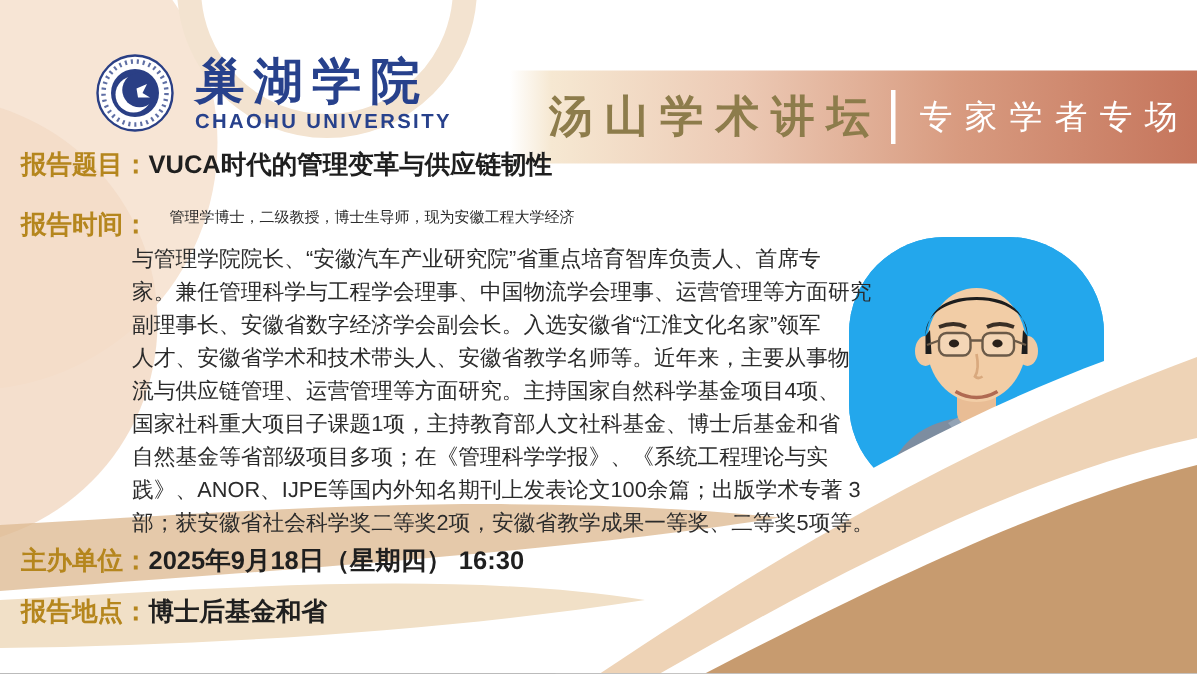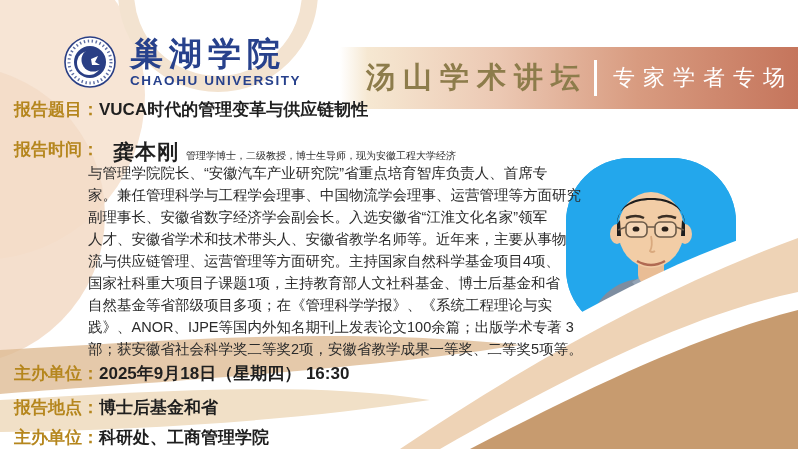--- a/index.html
+++ b/index.html
@@ -129,37 +129,33 @@
     <div class="banner-subtitle">专家学者专场</div>
   </div>
 
   <div class="row-topic">
     <span class="label-gold">报告题目：</span><span class="value">VUCA时代的管理变革与供应链韧性</span>
   </div>
 
   <div class="bio-label label-gold">报告时间：</div>
   <div class="bio-block">
     <div class="bio-line1">
-      <span class="speaker-name">龚本刚</span>
       <span class="rest">管理学博士，二级教授，博士生导师，现为安徽工程大学经济</span>
     </div>
     <div class="bio-line">与管理学院院长、“安徽汽车产业研究院”省重点培育智库负责人、首席专</div>
     <div class="bio-line">家。兼任管理科学与工程学会理事、中国物流学会理事、运营管理等方面研究</div>
     <div class="bio-line">副理事长、安徽省数字经济学会副会长。入选安徽省“江淮文化名家”领军</div>
     <div class="bio-line">人才、安徽省学术和技术带头人、安徽省教学名师等。近年来，主要从事物</div>
     <div class="bio-line">流与供应链管理、运营管理等方面研究。主持国家自然科学基金项目4项、</div>
     <div class="bio-line">国家社科重大项目子课题1项，主持教育部人文社科基金、博士后基金和省</div>
     <div class="bio-line">自然基金等省部级项目多项；在《管理科学学报》、《系统工程理论与实</div>
     <div class="bio-line">践》、ANOR、IJPE等国内外知名期刊上发表论文100余篇；出版学术专著 3</div>
     <div class="bio-line">部；获安徽省社会科学奖二等奖2项，安徽省教学成果一等奖、二等奖5项等。</div>
   </div>
 
   <div class="sched-row r0">
     <span class="label-gold">主办单位：</span><span class="value">2025年9月18日（星期四） 16:30</span>
   </div>
   <div class="sched-row r1">
     <span class="label-gold">报告地点：</span><span class="value">博士后基金和省</span>
   </div>
-  <div class="sched-row r2">
-    <span class="label-gold">主办单位：</span><span class="value">科研处、工商管理学院</span>
-  </div>
 
 </div>
 
 </body></html>

